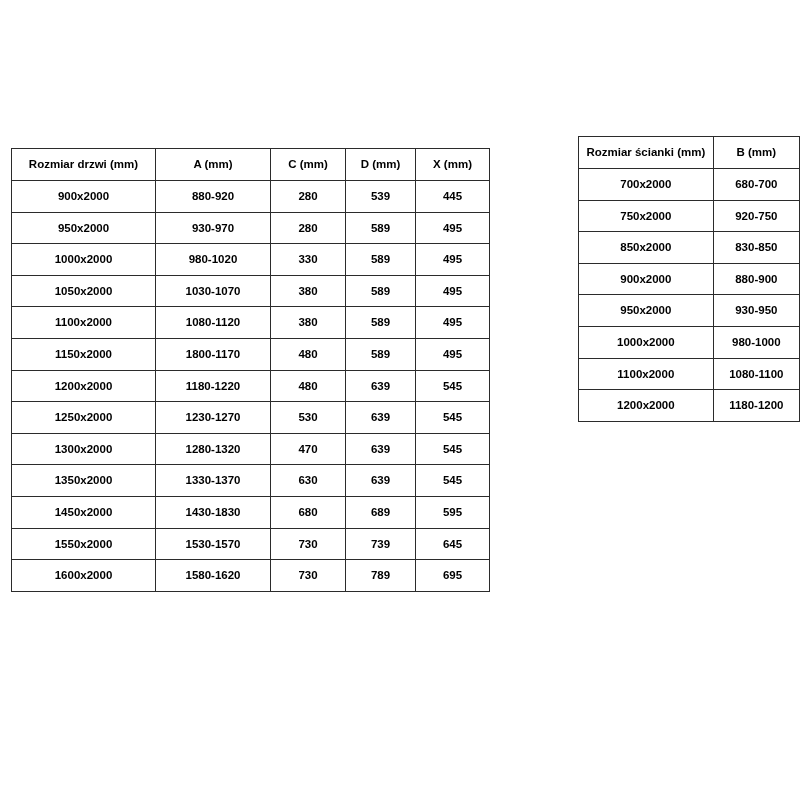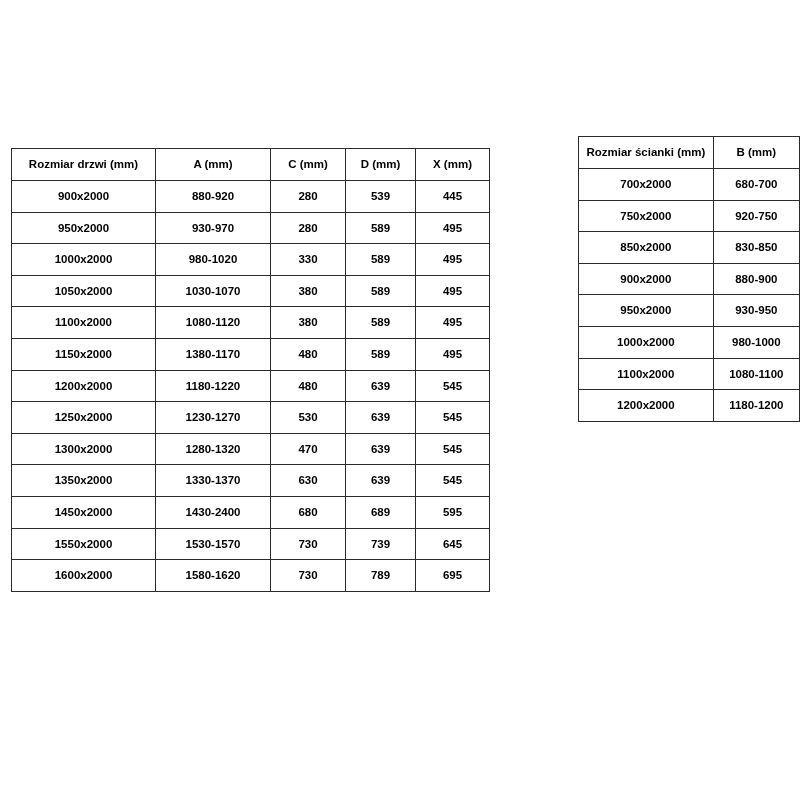--- a/index.html
+++ b/index.html
@@ -115,21 +115,21 @@
         </tr>
         <tr>
           <td>1100x2000</td>
           <td>1080-1120</td>
           <td>380</td>
           <td>589</td>
           <td>495</td>
         </tr>
         <tr>
           <td>1150x2000</td>
-          <td>1380-1170</td>
+          <td>1800-1170</td>
           <td>480</td>
           <td>589</td>
           <td>495</td>
         </tr>
         <tr>
           <td>1200x2000</td>
           <td>1180-1220</td>
           <td>480</td>
           <td>639</td>
           <td>545</td>
@@ -150,21 +150,21 @@
         </tr>
         <tr>
           <td>1350x2000</td>
           <td>1330-1370</td>
           <td>630</td>
           <td>639</td>
           <td>545</td>
         </tr>
         <tr>
           <td>1450x2000</td>
-          <td>1430-2400</td>
+          <td>1430-1830</td>
           <td>680</td>
           <td>689</td>
           <td>595</td>
         </tr>
         <tr>
           <td>1550x2000</td>
           <td>1530-1570</td>
           <td>730</td>
           <td>739</td>
           <td>645</td>

